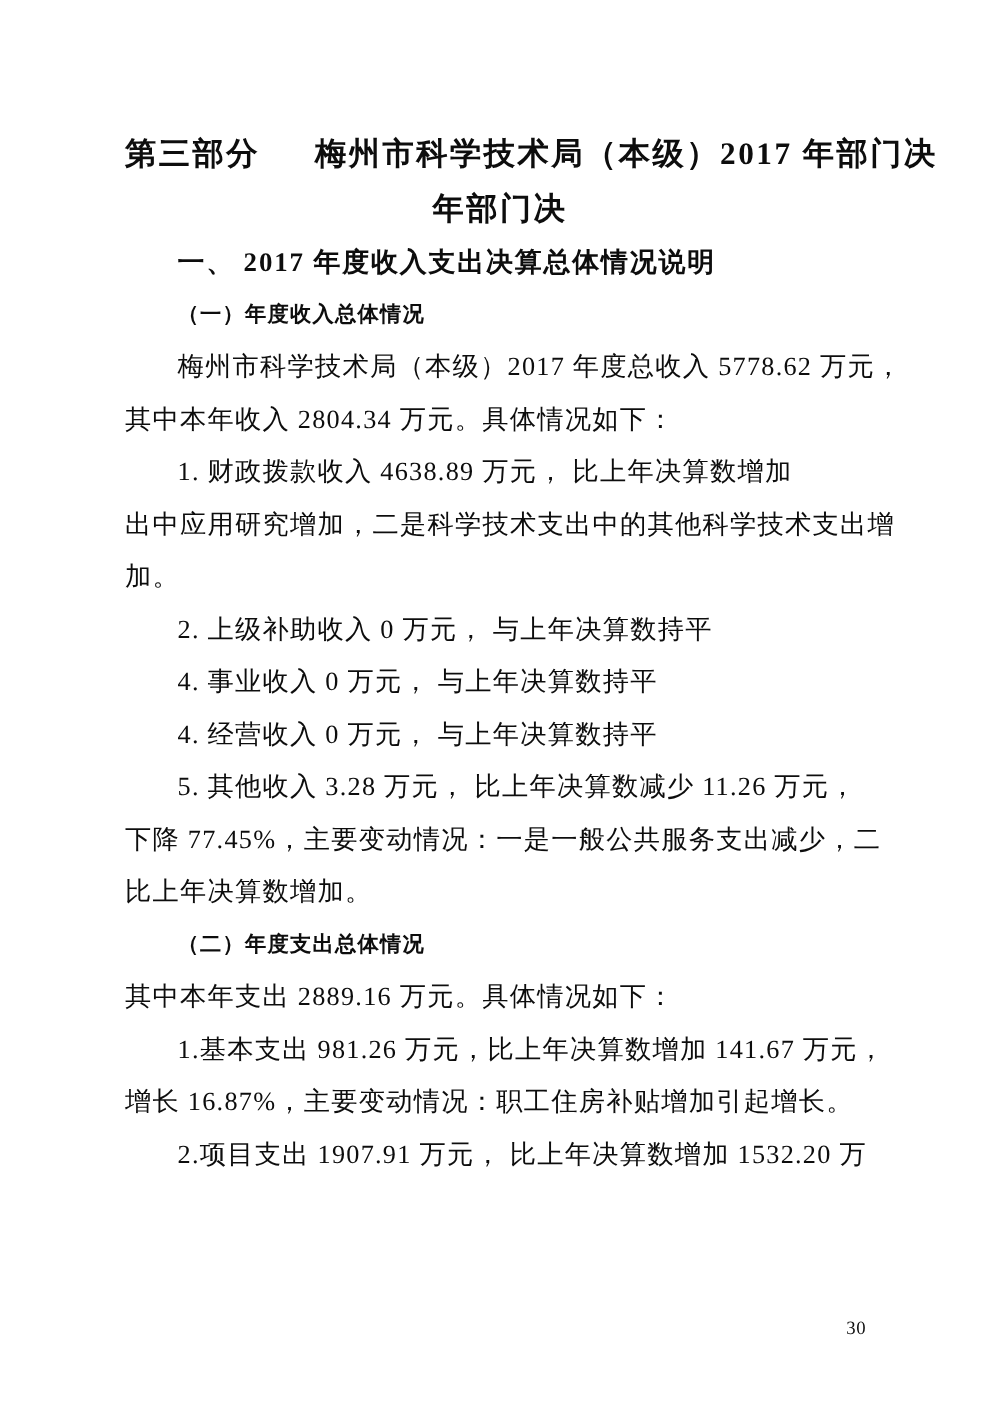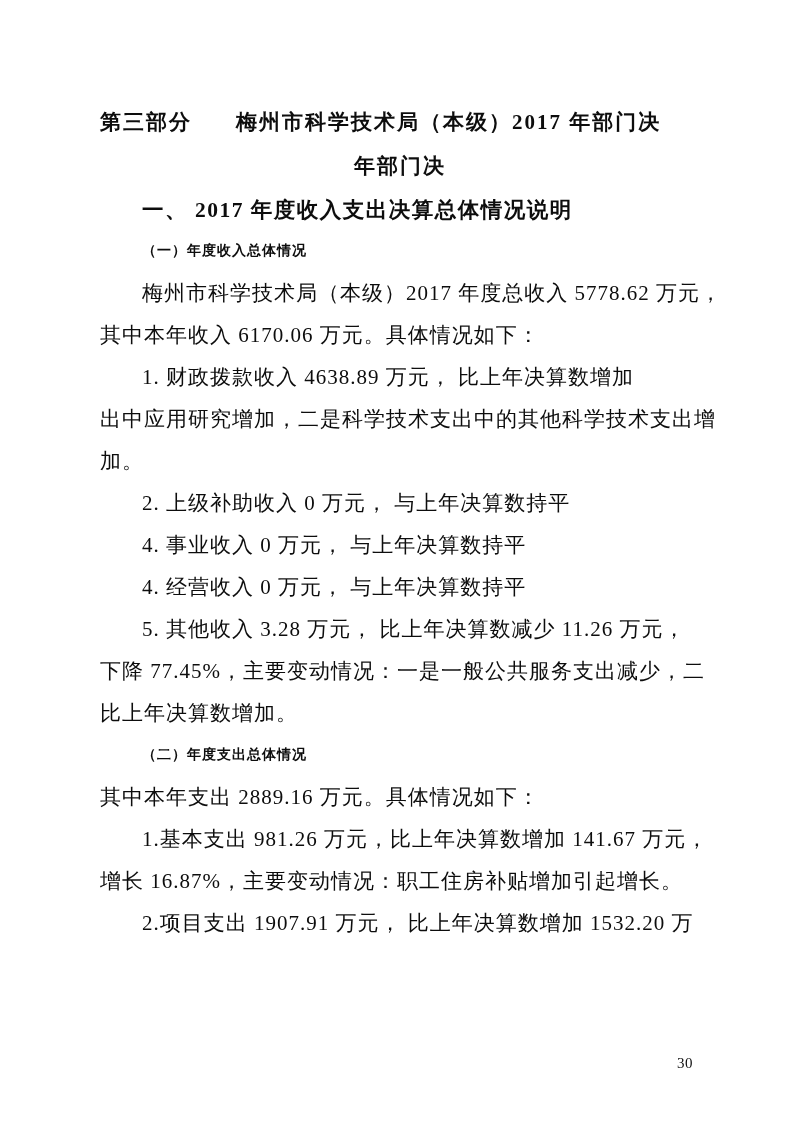--- a/index.html
+++ b/index.html
@@ -25,37 +25,37 @@
   }
   .line {
     height: 42px;
     display: flex;
     align-items: center;
     white-space: pre;
     font-size: 21px;
     letter-spacing: 1px;
   }
   .title-line {
-    font-size: 21px;
+    font-size: 25px;
     font-weight: bold;
     letter-spacing: 2px;
     height: 44px;
   }
   .title-line-1 { justify-content: flex-start; }
   .title-part { margin-right: 44px; }
   .title-line-2 { justify-content: center; }
   .h2 {
     font-weight: bold;
     font-size: 21.5px;
     padding-left: 42px;
     letter-spacing: 1.5px;
   }
   .h3 {
     font-weight: bold;
-    font-size: 14px;
+    font-size: 17px;
     padding-left: 42px;
     letter-spacing: 1px;
   }
   .body-indent { padding-left: 42px; }
   .page-number {
     position: absolute;
     right: 100px;
     top: 1036px;
     font-size: 15px;
     color: #111111;
@@ -73,21 +73,21 @@
       <span class="title-part">第三部分</span>
       <span>梅州市科学技术局（本级）2017 年部门决</span>
     </div>
     <div class="line title-line title-line-2">
       <span>年部门决</span>
     </div>
 
     <div class="line h2">一、 2017 年度收入支出决算总体情况说明</div>
     <div class="line h3">（一）年度收入总体情况</div>
     <div class="line body-indent">梅州市科学技术局（本级）2017 年度总收入 5778.62 万元，</div>
-    <div class="line">其中本年收入 6170.06 万元。具体情况如下：</div>
+    <div class="line">其中本年收入 2804.34 万元。具体情况如下：</div>
     <div class="line body-indent">1. 财政拨款收入 4638.89 万元， 比上年决算数增加</div>
     <div class="line">出中应用研究增加，二是科学技术支出中的其他科学技术支出增</div>
     <div class="line">加。</div>
     <div class="line body-indent">2. 上级补助收入 0 万元， 与上年决算数持平</div>
     <div class="line body-indent">4. 事业收入 0 万元， 与上年决算数持平</div>
     <div class="line body-indent">4. 经营收入 0 万元， 与上年决算数持平</div>
     <div class="line body-indent">5. 其他收入 3.28 万元， 比上年决算数减少 11.26 万元，</div>
     <div class="line">下降 77.45%，主要变动情况：一是一般公共服务支出减少，二</div>
     <div class="line">比上年决算数增加。</div>
     <div class="line h3">（二）年度支出总体情况</div>

